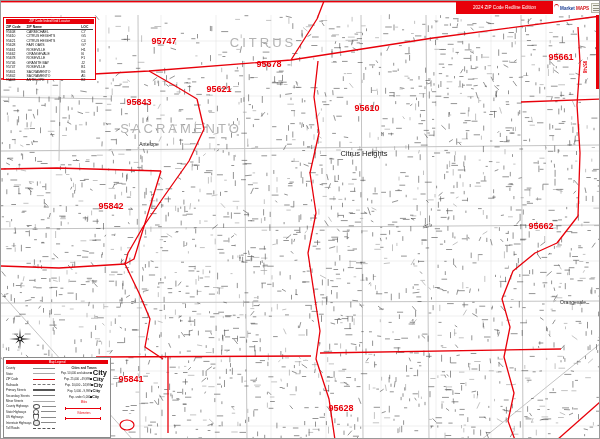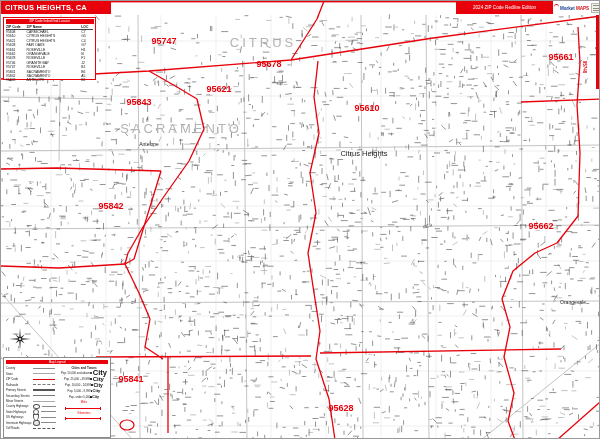--- a/index.html
+++ b/index.html
@@ -133,21 +133,20 @@
       <span class="zip-label" style="left: 130px; top: 378px;">95841</span>
       <span class="zip-label" style="left: 340px; top: 407px;">95628</span>
       <span class="county-label" style="left: 262px; top: 41px;">CITRUS</span>
       <span class="county-label" style="left: 180px; top: 127px;">SACRAMENTO</span>
       <span class="city-label" style="left: 148px; top: 143px; font-size: 5px;">Antelope</span>
       <span class="city-label" style="left: 363px; top: 152px; font-size: 7.5px;">Citrus Heights</span>
       <span class="city-label" style="left: 572px; top: 301px; font-size: 5px;">Orangevale</span>
       <span class="edge-label" style="left: 583px; top: 66px;">95746</span>
     </div>
 
-  <div class="titlebar">CITRUS HEIGHTS, CA</div>
 
   <div class="edition">2024 ZIP Code Redline Edition</div>
 
   <div class="logo">
     <span class="logo-swoosh"></span>
     <span class="logo-market">Market</span>
     <span class="logo-maps">MAPS</span>
     <span class="logo-block">
         <i></i>
         <i></i>

